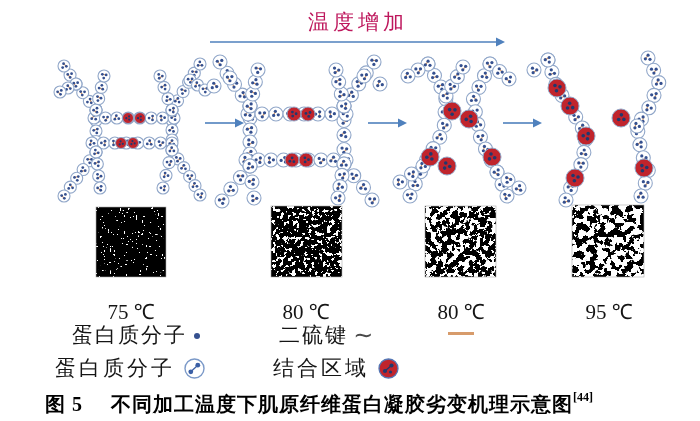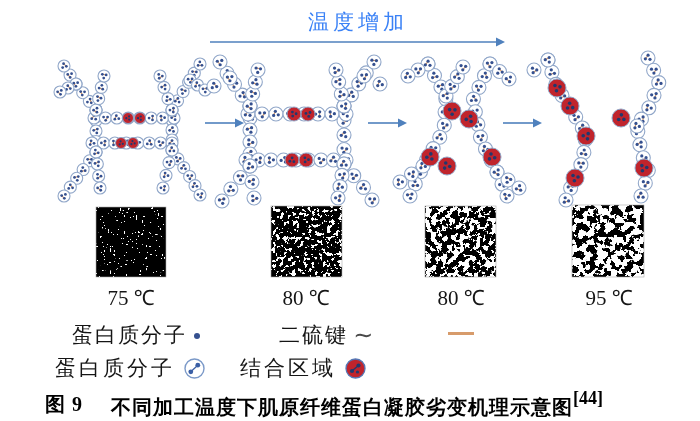--- a/index.html
+++ b/index.html
@@ -1,34 +1,34 @@
 <!DOCTYPE html>
 <html><head>
 <meta charset="utf-8">
 <style>
   html,body{margin:0;padding:0;background:#fff;}
   .stage{position:relative;width:700px;height:421px;background:#fff;overflow:hidden;
          font-family:"Liberation Serif",serif;color:#111;}
   .fig-title{position:absolute;left:210px;top:8px;width:296px;text-align:center;
-             font-size:21px;letter-spacing:4px;color:#3b82f6;}
+             font-size:21px;letter-spacing:4px;color:#be185d;}
   svg.diagram{position:absolute;left:0;top:0;}
-  .temp-label{position:absolute;top:283px;width:110px;text-align:center;font-size:21px;color:#151515;font-family:Liberation Serif, serif;}
+  .temp-label{position:absolute;top:297px;width:110px;text-align:center;font-size:21px;color:#151515;font-family:Liberation Serif, serif;}
   .t1{left:76px}.t2{left:251px}.t3{left:406px}.t4{left:554px}
   .legend-item{position:absolute;font-size:21px;color:#151515;white-space:nowrap;text-align:right;}
   .row1{top:321px}.row2{top:354px}
   .lg-label{letter-spacing:2px;}
   .sym-dot{display:inline-block;width:6px;height:6px;border-radius:50%;background:#35508f;
            vertical-align:middle;margin-left:2px;margin-bottom:3px;}
   .sym-tilde{font-size:24px;color:#4a4a4a;vertical-align:-1px;}
   .sym-dash{display:inline-block;width:26px;height:3px;background:#d79b6b;vertical-align:middle;margin-bottom:4px;}
   .sym-svg{vertical-align:-5px;}
   .caption{position:absolute;left:45px;top:391px;font-size:20px;font-weight:bold;color:#000;
            display:flex;align-items:flex-start;letter-spacing:1px;}
   .caption .gap{display:inline-block;width:28px;}
-  .caption sup{font-size:18px;line-height:1;position:relative;top:-2px;letter-spacing:0;}
+  .caption sup{font-size:12px;line-height:1;position:relative;top:-2px;letter-spacing:0;}
 </style>
 </head>
 <body>
 
 <div class="stage">
 
   <div class="fig-title">温度增加</div>
 
   <svg class="diagram" width="700" height="282">
     <defs id="defs">
@@ -1222,30 +1222,30 @@
 
   <div class="legend-item row2" style="left:55px;letter-spacing:3px">
     <span>蛋白质分子</span>
     <svg class="sym-svg" width="23" height="23">
       <circle cx="11.5" cy="11.5" r="9.5" fill="#fff" stroke="#7b99c8" stroke-width="1.4"></circle>
       <line x1="8" y1="14.5" x2="14.5" y2="8.5" stroke="#3a5fa5" stroke-width="1.2"></line>
       <circle cx="14.8" cy="8.2" r="2.4" fill="#3a5fa5"></circle>
       <circle cx="7.8" cy="14.8" r="2.4" fill="#3a5fa5"></circle>
     </svg>
   </div>
-  <div class="legend-item row2" style="left:240px;letter-spacing:3px">
+  <div class="legend-item row2" style="left:273px;letter-spacing:3px">
     <span>结合区域</span>
     <svg class="sym-svg" width="23" height="23">
       <circle cx="11.5" cy="11.5" r="9.5" fill="#c0242c" stroke="#5577b5" stroke-width="1.3"></circle>
       <line x1="8.2" y1="13.8" x2="14.2" y2="8.8" stroke="#21386e" stroke-width="1.2"></line>
       <circle cx="14.5" cy="8.5" r="2.1" fill="#21386e"></circle>
       <circle cx="8" cy="14" r="2.1" fill="#21386e"></circle>
       <circle cx="13.5" cy="15" r="1.6" fill="#21386e"></circle>
     </svg>
   </div>
 
   <div class="caption">
-    <span>图 9</span>
+    <span>图 5</span>
     <span class="gap"></span>
     <span><span>不同加工温度下肌原纤维蛋白凝胶劣变机理示意图</span><sup>[44]</sup></span>
   </div>
 
 </div>
 
 </body></html>

